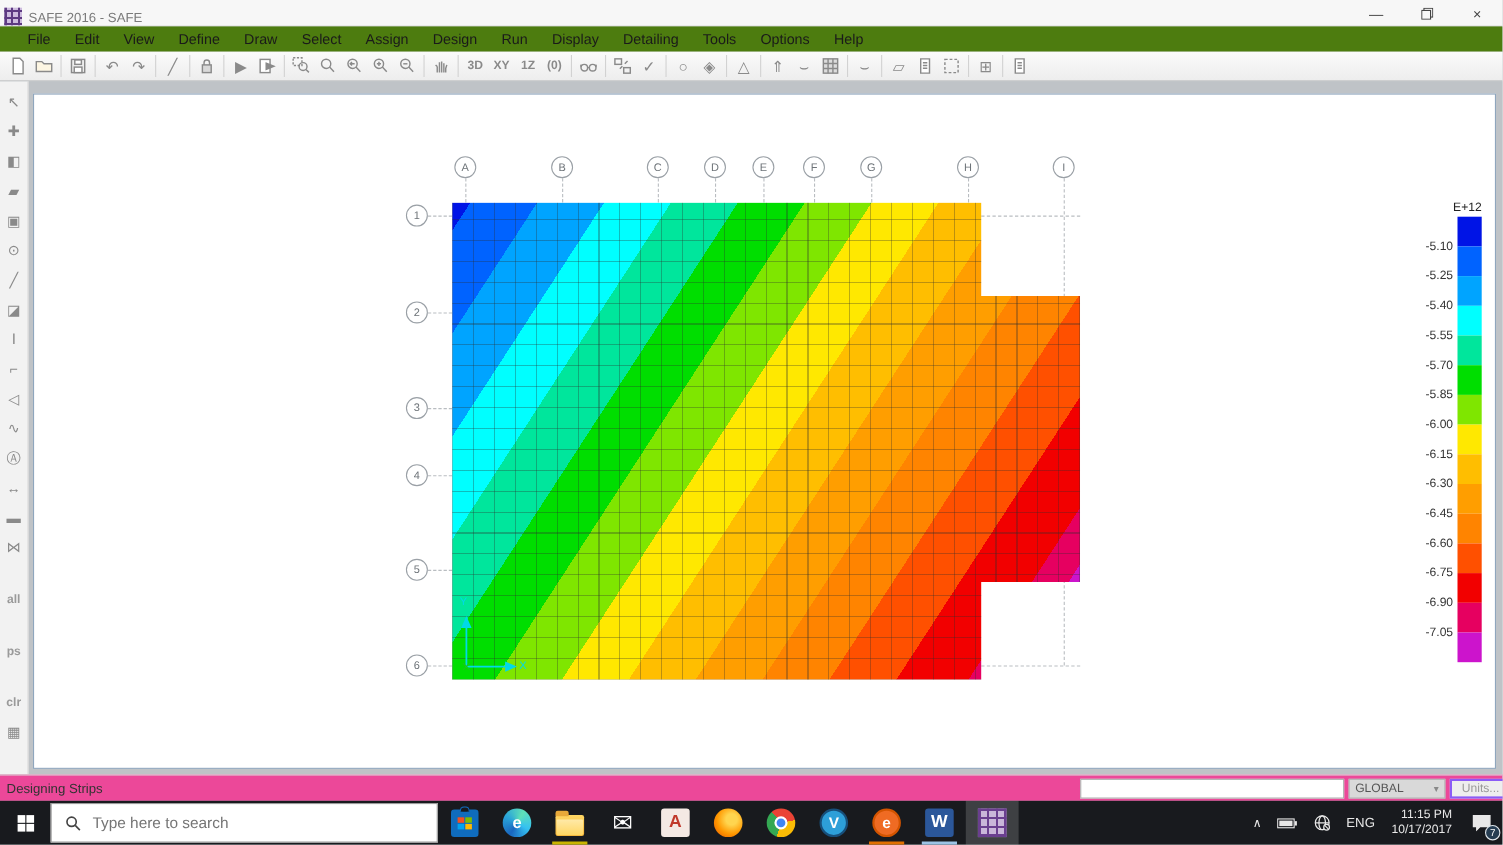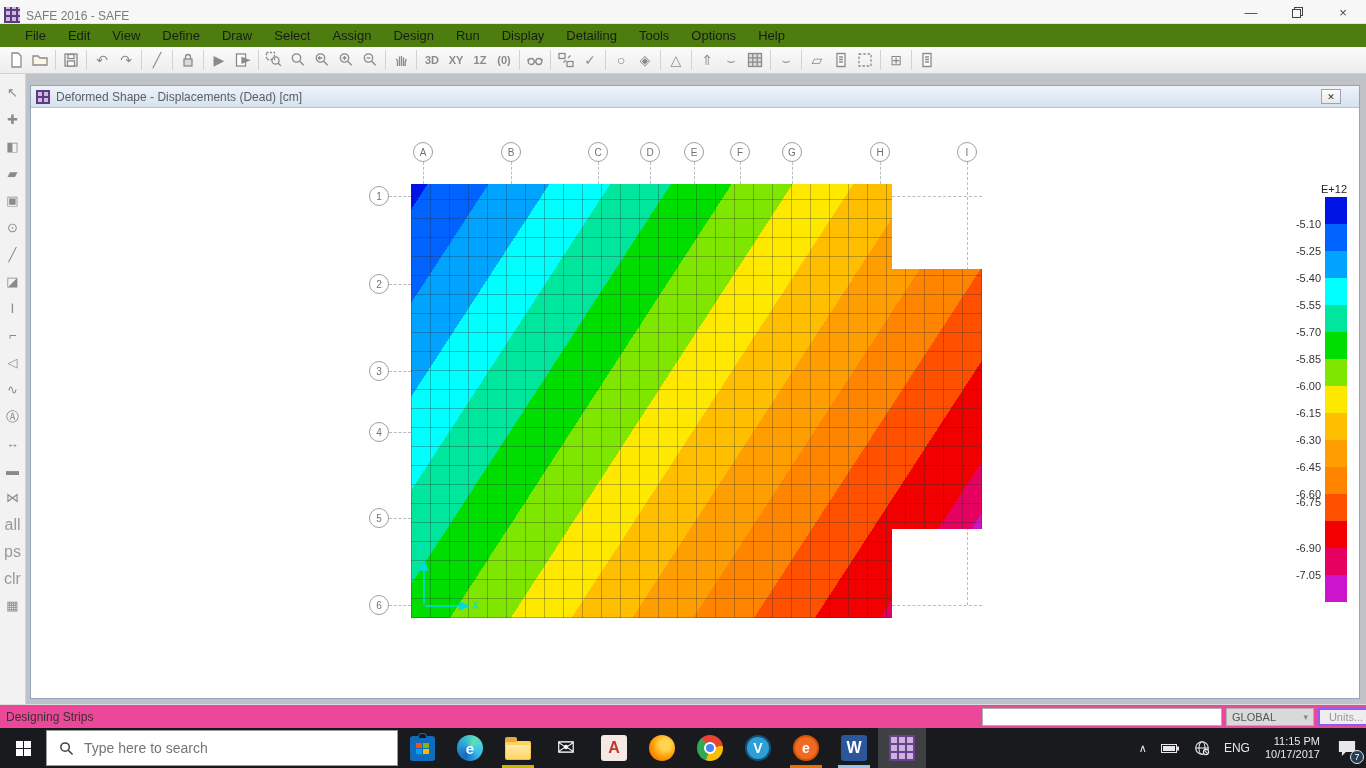--- a/index.html
+++ b/index.html
@@ -26,21 +26,21 @@
   .toolbar { position:absolute; left:0; top:47px; width:1366px; height:27px; background:linear-gradient(#fbfbfb,#ededed); border-bottom:1px solid #cfcfcf; display:flex; align-items:center; padding-left:4px; }
   .tbtn { width:24px; height:23px; display:flex; align-items:center; justify-content:center; color:#8a8a8a; font-size:14px; }
   .tbtn svg { stroke:#8a8a8a; fill:none; stroke-width:1.3; }
   .tbtn.txt { font-size:11px; font-weight:bold; letter-spacing:0; }
   .tsep { width:1px; height:20px; background:#d2d2d2; margin:0 3px; }
 
   
   .workspace { position:absolute; left:0; top:74px; width:1366px; height:630px; background:#bfc3c7; }
   .left-tools { position:absolute; left:0; top:0; width:26px; height:630px; background:#f2f2f2; border-right:1px solid #d5d5d5; display:flex; flex-direction:column; align-items:center; padding-top:8px; }
   .ltbtn { width:22px; height:21px; display:flex; align-items:center; justify-content:center; color:#8a8a8a; font-size:13px; margin-bottom:6px; }
-  .ltbtn.small { font-size:16px; font-weight:normal; color:#9a9a9a; }
+  .ltbtn.small { font-size:11px; font-weight:bold; color:#9a9a9a;margin-top:20px; }
 
   
   .doc-window { position:absolute; left:30px; top:11px; width:1330px; height:614px; border:1px solid #8fa6bd; background:#fff; }
   .doc-titlebar { position:absolute; left:0; top:0; right:0; height:22px; background:linear-gradient(#eef3fa,#d7e1ee); border-bottom:1px solid #b6c4d6; display:flex; align-items:center; }
   .doc-titlebar .safe-logo { width:14px; height:14px; margin:0 6px 0 5px; }
   .doc-titlebar .dtitle { font-size:12px; color:#5a5f66; }
   .doc-close { position:absolute; right:18px; top:3px; width:20px; height:15px; background:linear-gradient(#fdfdfd,#e8e8e8); border:1px solid #97a5b5; font-size:9px; color:#333; display:flex; align-items:center; justify-content:center; }
   .canvas { position:absolute; left:2px; top:22px; width:1324px; height:588px; background:#ffffff; overflow:hidden; }
 
   
@@ -285,25 +285,20 @@
         <div class="ltbtn">↔</div>
         <div class="ltbtn">▬</div>
         <div class="ltbtn">⋈</div>
         <div class="ltbtn small">all</div>
         <div class="ltbtn small">ps</div>
         <div class="ltbtn small">clr</div>
         <div class="ltbtn">▦</div>
       </div>
 
     <div class="doc-window">
-      <div class="doc-titlebar">
-        <div class="safe-logo"></div>
-        <span class="dtitle">Deformed Shape - Displacements (Dead)  [cm]</span>
-        <div class="doc-close">✕</div>
-      </div>
       <div class="canvas" id="canvas">
           <div class="plot" style="left: 378px; top: 76px; width: 571px; height: 434px; clip-path: polygon(0px 0px, 481px 0px, 481px 85px, 571px 85px, 571px 345px, 481px 345px, 481px 434px, 0px 434px); background-image: repeating-linear-gradient(90deg, rgba(45, 45, 45, 0.32) 0px, rgba(45, 45, 45, 0.32) 1px, transparent 1px, transparent 19px), repeating-linear-gradient(0deg, rgba(45, 45, 45, 0.32) 0px, rgba(45, 45, 45, 0.32) 1px, transparent 1px, transparent 19px), linear-gradient(123deg, rgb(0, 20, 230) 0px, rgb(0, 20, 230) 14px, rgb(0, 99, 255) 14px, rgb(0, 99, 255) 65px, rgb(0, 164, 255) 65px, rgb(0, 164, 255) 116px, rgb(0, 255, 255) 116px, rgb(0, 255, 255) 167px, rgb(0, 230, 156) 167px, rgb(0, 230, 156) 218px, rgb(0, 222, 0) 218px, rgb(0, 222, 0) 269px, rgb(127, 230, 0) 269px, rgb(127, 230, 0) 320px, rgb(255, 232, 0) 320px, rgb(255, 232, 0) 371px, rgb(255, 190, 0) 371px, rgb(255, 190, 0) 422px, rgb(255, 158, 0) 422px, rgb(255, 158, 0) 473px, rgb(255, 132, 0) 473px, rgb(255, 132, 0) 524px, rgb(255, 80, 0) 524px, rgb(255, 80, 0) 575px, rgb(242, 0, 0) 575px, rgb(242, 0, 0) 630px, rgb(230, 0, 96) 630px, rgb(230, 0, 96) 658px, rgb(204, 20, 204) 658px, rgb(204, 20, 204) 100%);"></div>
           <div class="gcircle" style="left: 380px; top: 34px;">A</div>
           <div class="vdash" style="left: 390px; top: 54px; height: 22px;"></div>
           <div class="gcircle" style="left: 468px; top: 34px;">B</div>
           <div class="vdash" style="left: 478px; top: 54px; height: 22px;"></div>
           <div class="gcircle" style="left: 555px; top: 34px;">C</div>
           <div class="vdash" style="left: 565px; top: 54px; height: 22px;"></div>
           <div class="gcircle" style="left: 607px; top: 34px;">D</div>
           <div class="vdash" style="left: 617px; top: 54px; height: 22px;"></div>
@@ -351,21 +346,21 @@
           <div class="legend-label" style="left: 1244px; top: 143px;">-5.25</div>
           <div class="legend-label" style="left: 1244px; top: 170px;">-5.40</div>
           <div class="legend-label" style="left: 1244px; top: 197px;">-5.55</div>
           <div class="legend-label" style="left: 1244px; top: 224px;">-5.70</div>
           <div class="legend-label" style="left: 1244px; top: 251px;">-5.85</div>
           <div class="legend-label" style="left: 1244px; top: 278px;">-6.00</div>
           <div class="legend-label" style="left: 1244px; top: 305px;">-6.15</div>
           <div class="legend-label" style="left: 1244px; top: 332px;">-6.30</div>
           <div class="legend-label" style="left: 1244px; top: 359px;">-6.45</div>
           <div class="legend-label" style="left: 1244px; top: 386px;">-6.60</div>
-          <div class="legend-label" style="left: 1244px; top: 394px;">-6.75</div>
+          <div class="legend-label" style="left: 1244px; top: 413px;">-6.75</div>
           <div class="legend-label" style="left: 1244px; top: 440px;">-6.90</div>
           <div class="legend-label" style="left: 1244px; top: 467px;">-7.05</div>
           <svg width="70" height="66" style="position: absolute; left: 383px; top: 446px; z-index: 4; overflow: visible;">
             <g stroke="#00d9e8" stroke-width="1.6" fill="#00d9e8">
  <path d="M8 52 V14" fill="none"></path>
               <path d="M8 8 L4.5 16 L11.5 16 Z"></path>
  <path d="M8 52 H46" fill="none"></path>
               <path d="M52 52 L44 48.5 L44 55.5 Z"></path>
  <path d="M5 49 l6 6 M5 55 l6 -6" stroke="#19c819" stroke-width="1.2"></path>
             </g>

